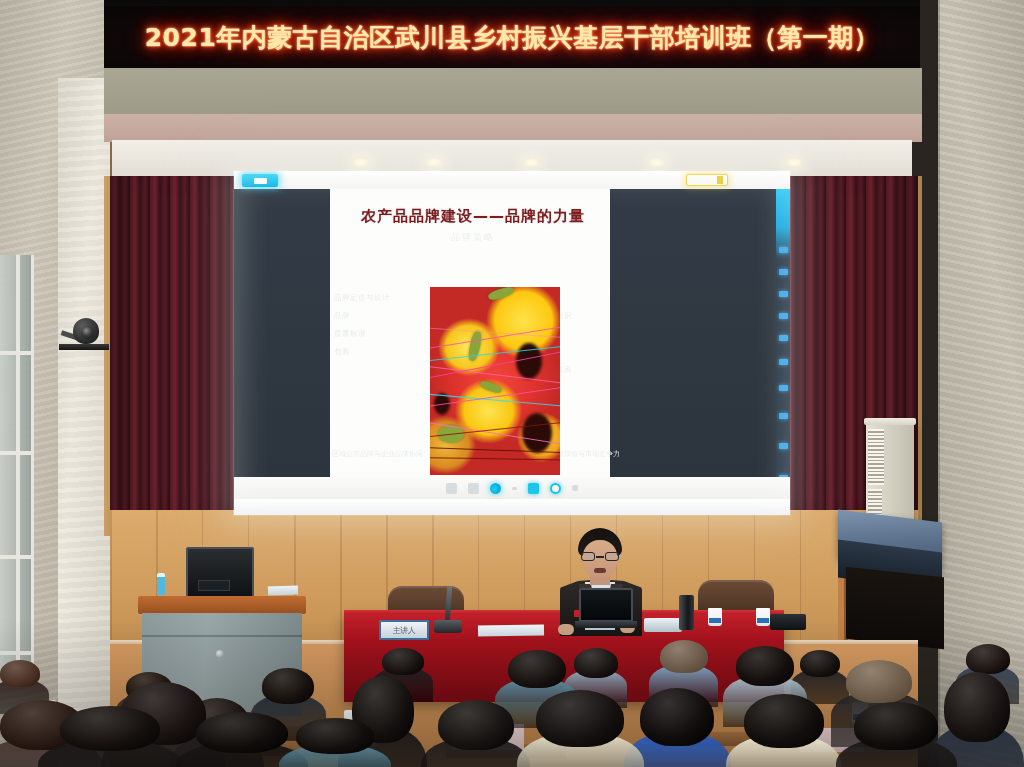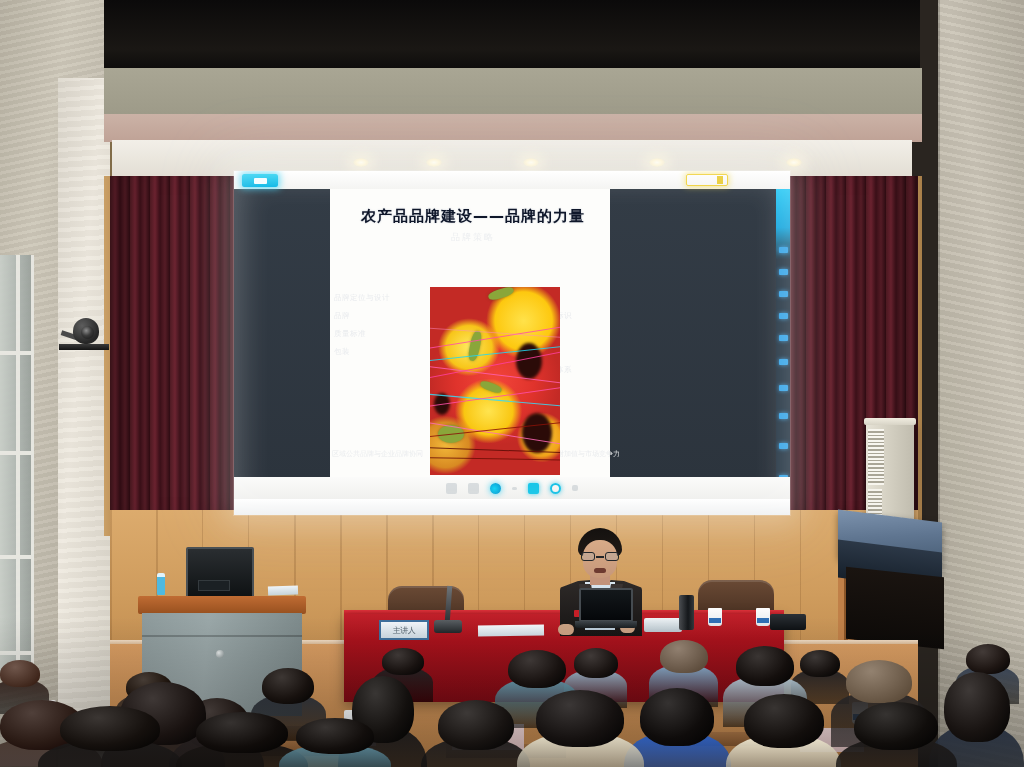--- a/index.html
+++ b/index.html
@@ -189,21 +189,21 @@
     position:absolute; right:2px; width:9px; height:6px; border-radius:1px;
     background:#3ba7e8; box-shadow:0 0 4px rgba(70,180,250,.8);
   }
 
   
   .slide-title{
     position:absolute; left:104px; top:36px; width:270px;
     text-align:center;
     font-family:"DejaVu Sans", sans-serif;
     font-size:15px; font-weight:bold; letter-spacing:1px;
-    color:#0f172a;
+    color:#7f1d1d;
     text-shadow:0 0 2px rgba(200,205,215,.9);
     white-space:nowrap;
   }
   .slide-sub{
     position:absolute; left:104px; top:60px; width:270px;
     text-align:center;
     font-size:9px; color:#eceef0; letter-spacing:2px;
   }
   .slide-col{
     position:absolute; top:118px; width:78px;
@@ -585,20 +585,23 @@
   <div class="ceiling-band-dark"></div>
   <div class="soffit-greenband"></div>
   <div class="soffit-pinkband"></div>
   <div class="soffit-white"></div>
   <div class="downlight" style="left:353px"></div>
   <div class="downlight" style="left:426px"></div>
   <div class="downlight" style="left:523px"></div>
   <div class="downlight" style="left:649px"></div>
   <div class="downlight" style="left:786px"></div>
 
+  <div class="banner">
+    <div class="banner-text">2021年内蒙古自治区武川县乡村振兴基层干部培训班（第一期）</div>
+  </div>
 
   <div class="stage-back"></div>
   <div class="wood-strip-upper-left"></div>
   <div class="wood-strip-upper-right"></div>
   <div class="curtain curtain-left"></div>
   <div class="curtain curtain-right"></div>
   <div class="wood-wall solid"></div>
 
   <div class="screen-frame">
     <div class="slide">

